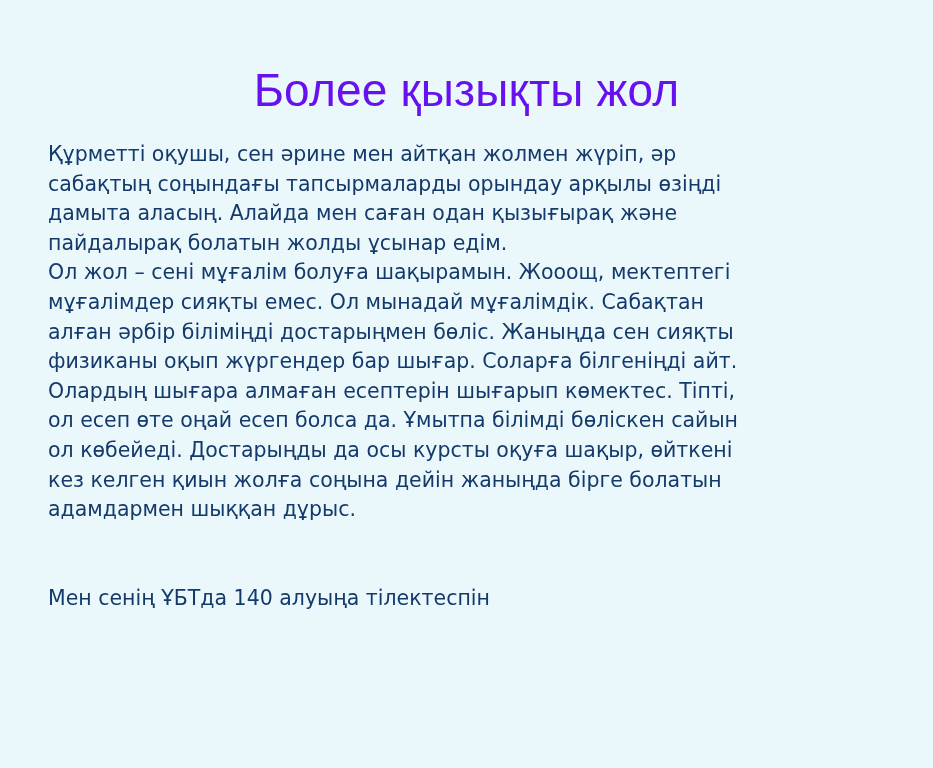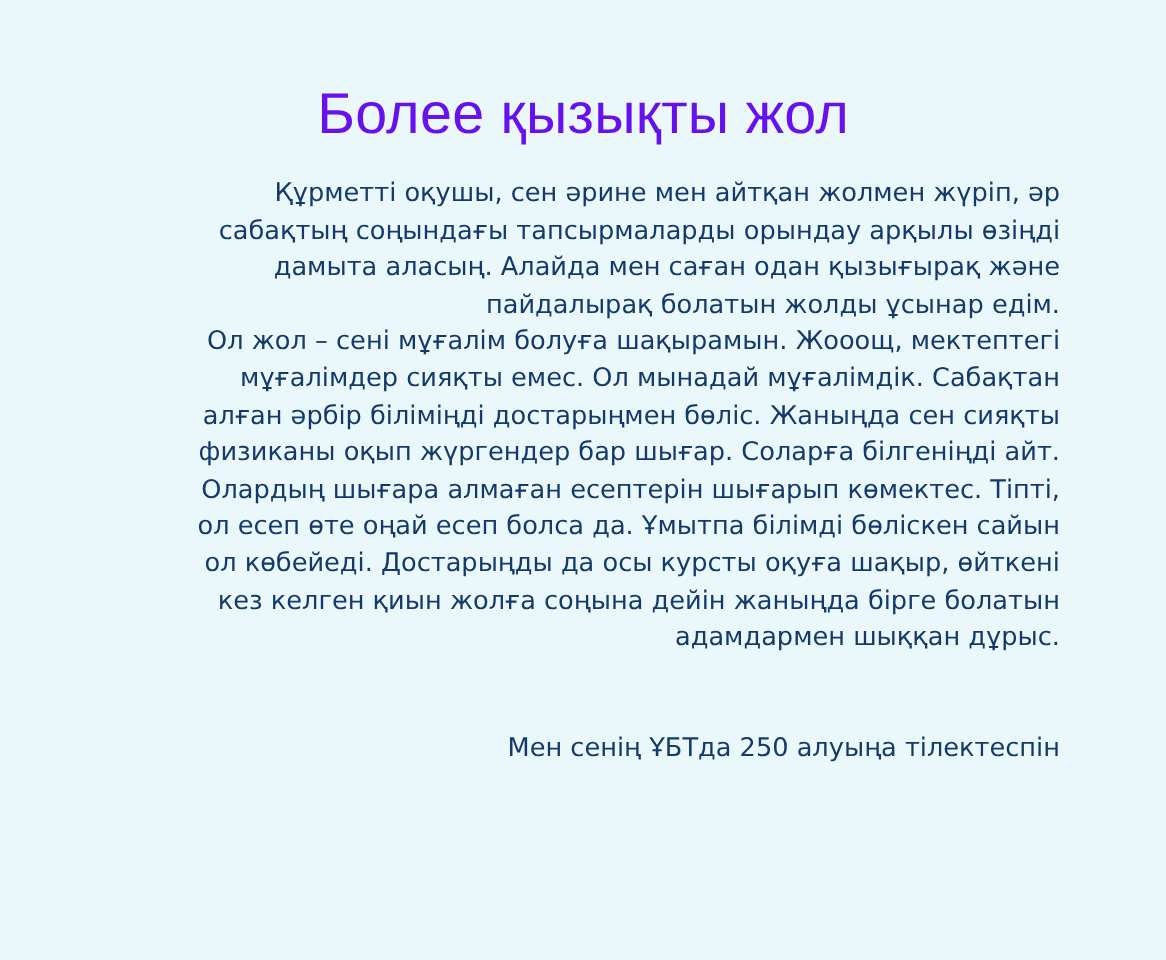--- a/index.html
+++ b/index.html
@@ -41,21 +41,20 @@
     width: 800px;
     font-family: "DejaVu Sans", sans-serif;
     font-size: 20.5px;
     font-weight: 400;
     line-height: 29.6px;
     color: #143a6b;
   }
   .para {
     margin: 0;
     white-space: pre-wrap;
-    text-align: right;
   }
   .para-gap {
     height: 29.6px;
   }
 </style>
 </head>
 <body>
 
 <div class="slide">
 
@@ -76,17 +75,17 @@
 ол есеп өте оңай есеп болса да. Ұмытпа білімді бөліскен сайын
 ол көбейеді. Достарыңды да осы курсты оқуға шақыр, өйткені
 кез келген қиын жолға соңына дейін жаныңда бірге болатын
 адамдармен шыққан дұрыс.</p>
 
     <div class="para-gap"></div>
 
 
     <div class="para-gap"></div>
 
-    <p class="para">Мен сенің ҰБТда 250 алуыңа тілектеспін</p>
+    <p class="para">Мен сенің ҰБТда 140 алуыңа тілектеспін</p>
 
   </div>
 
 </div>
 
 </body></html>

